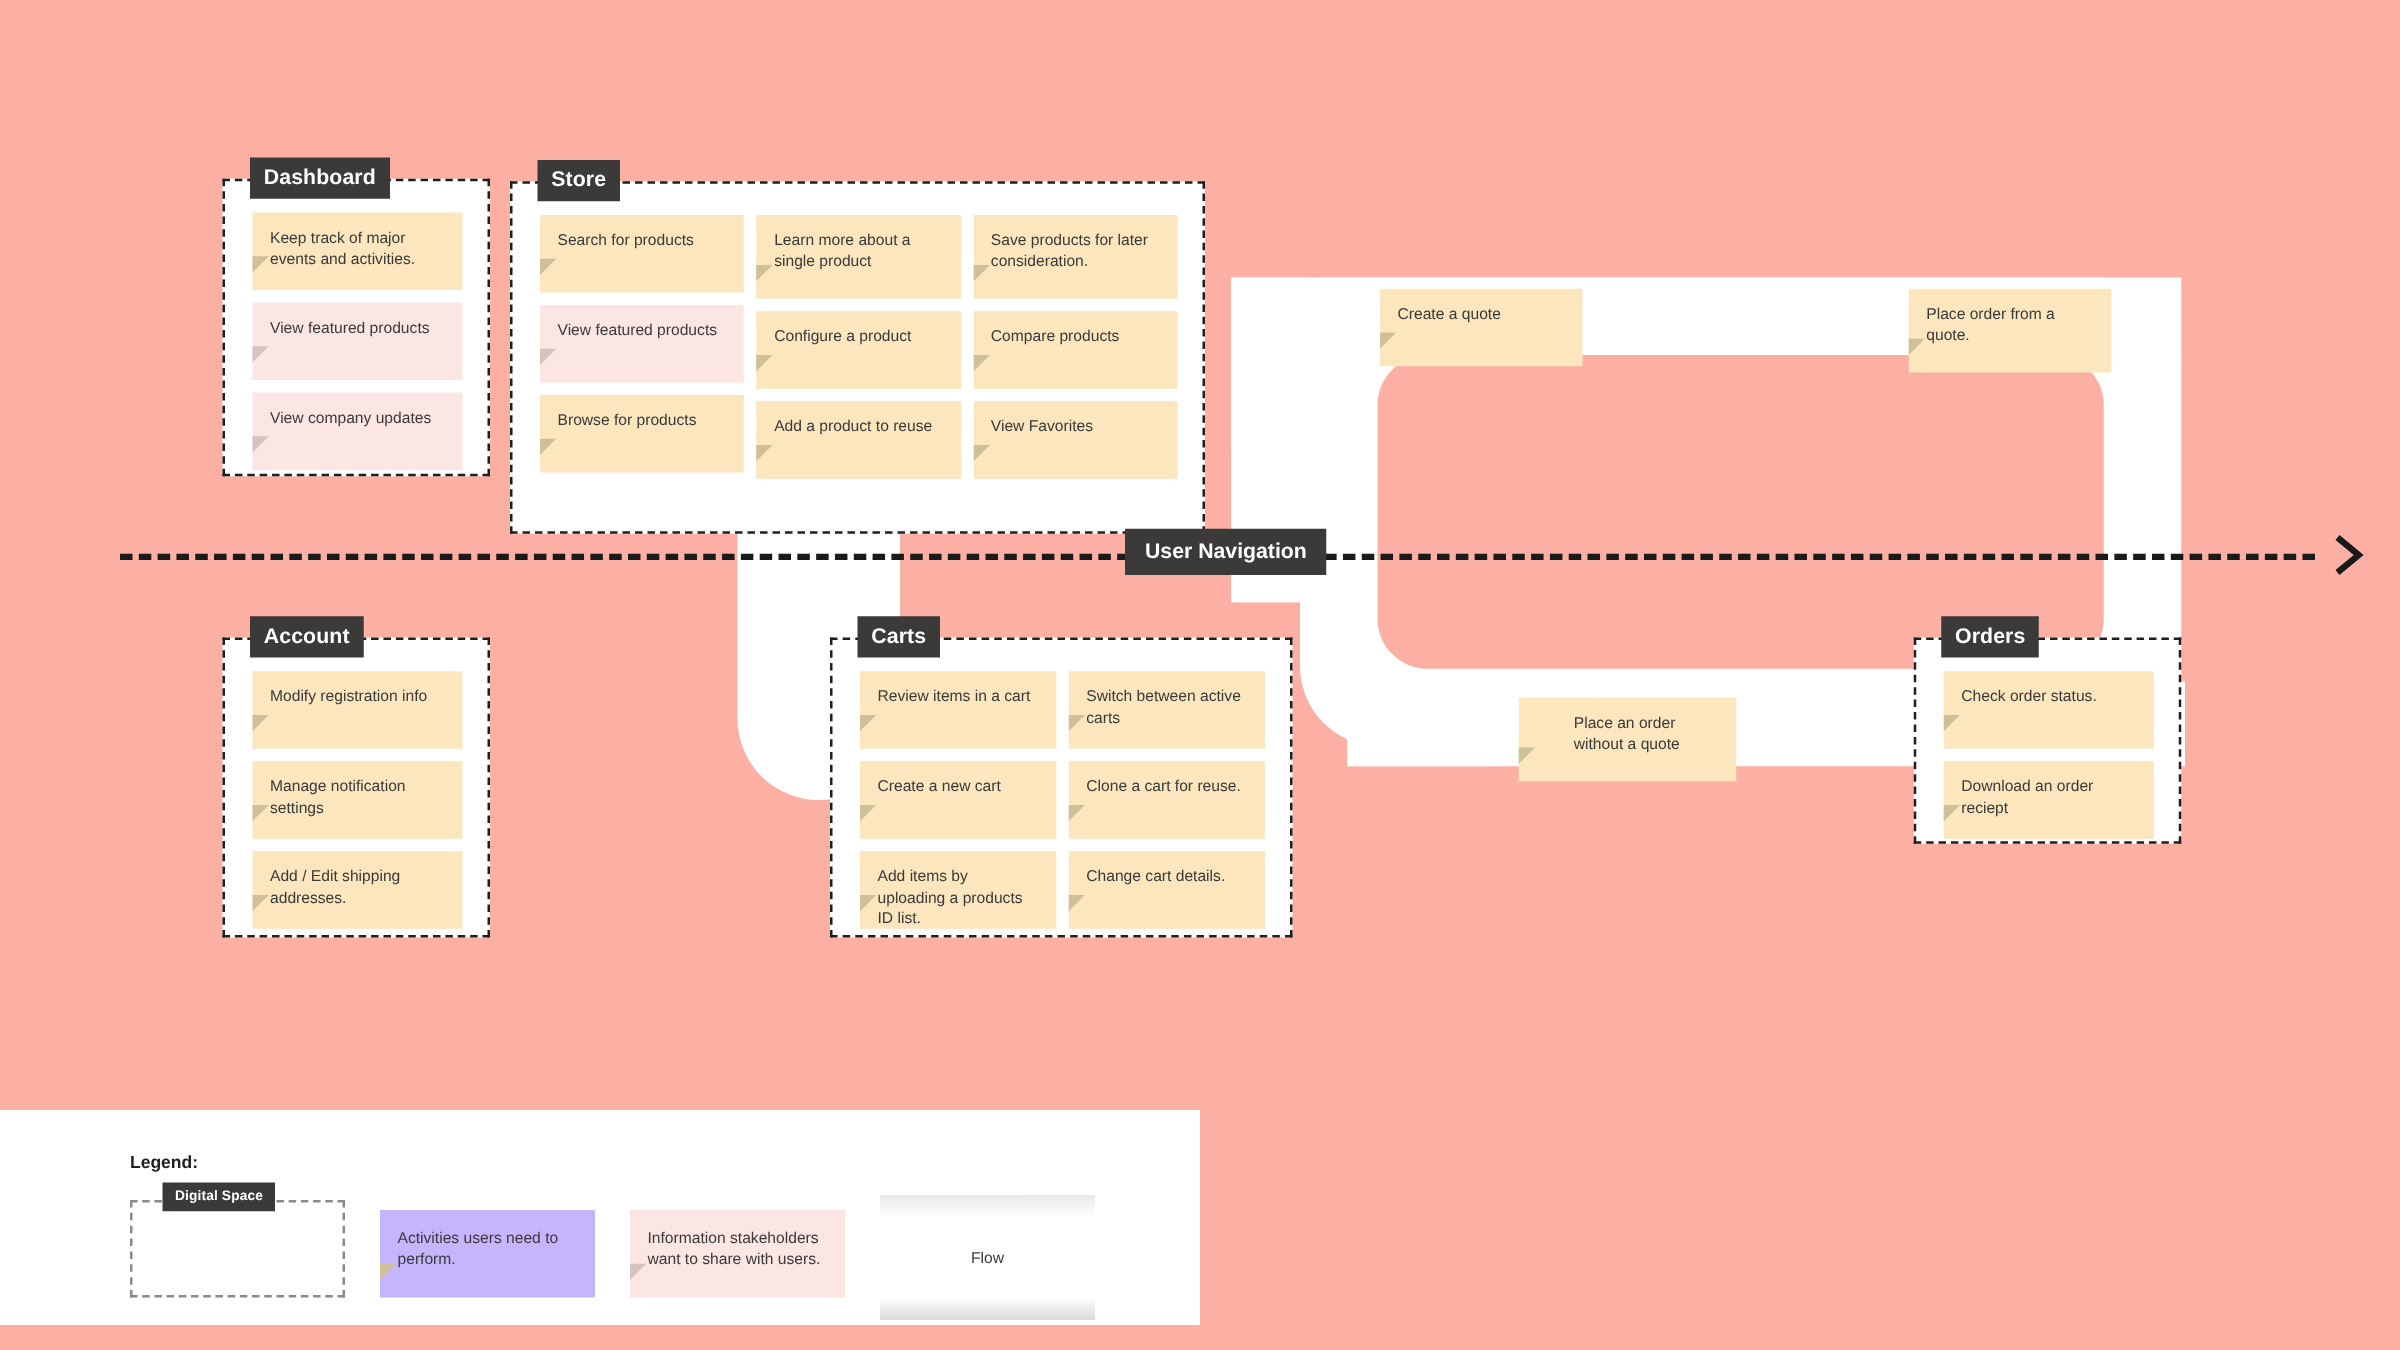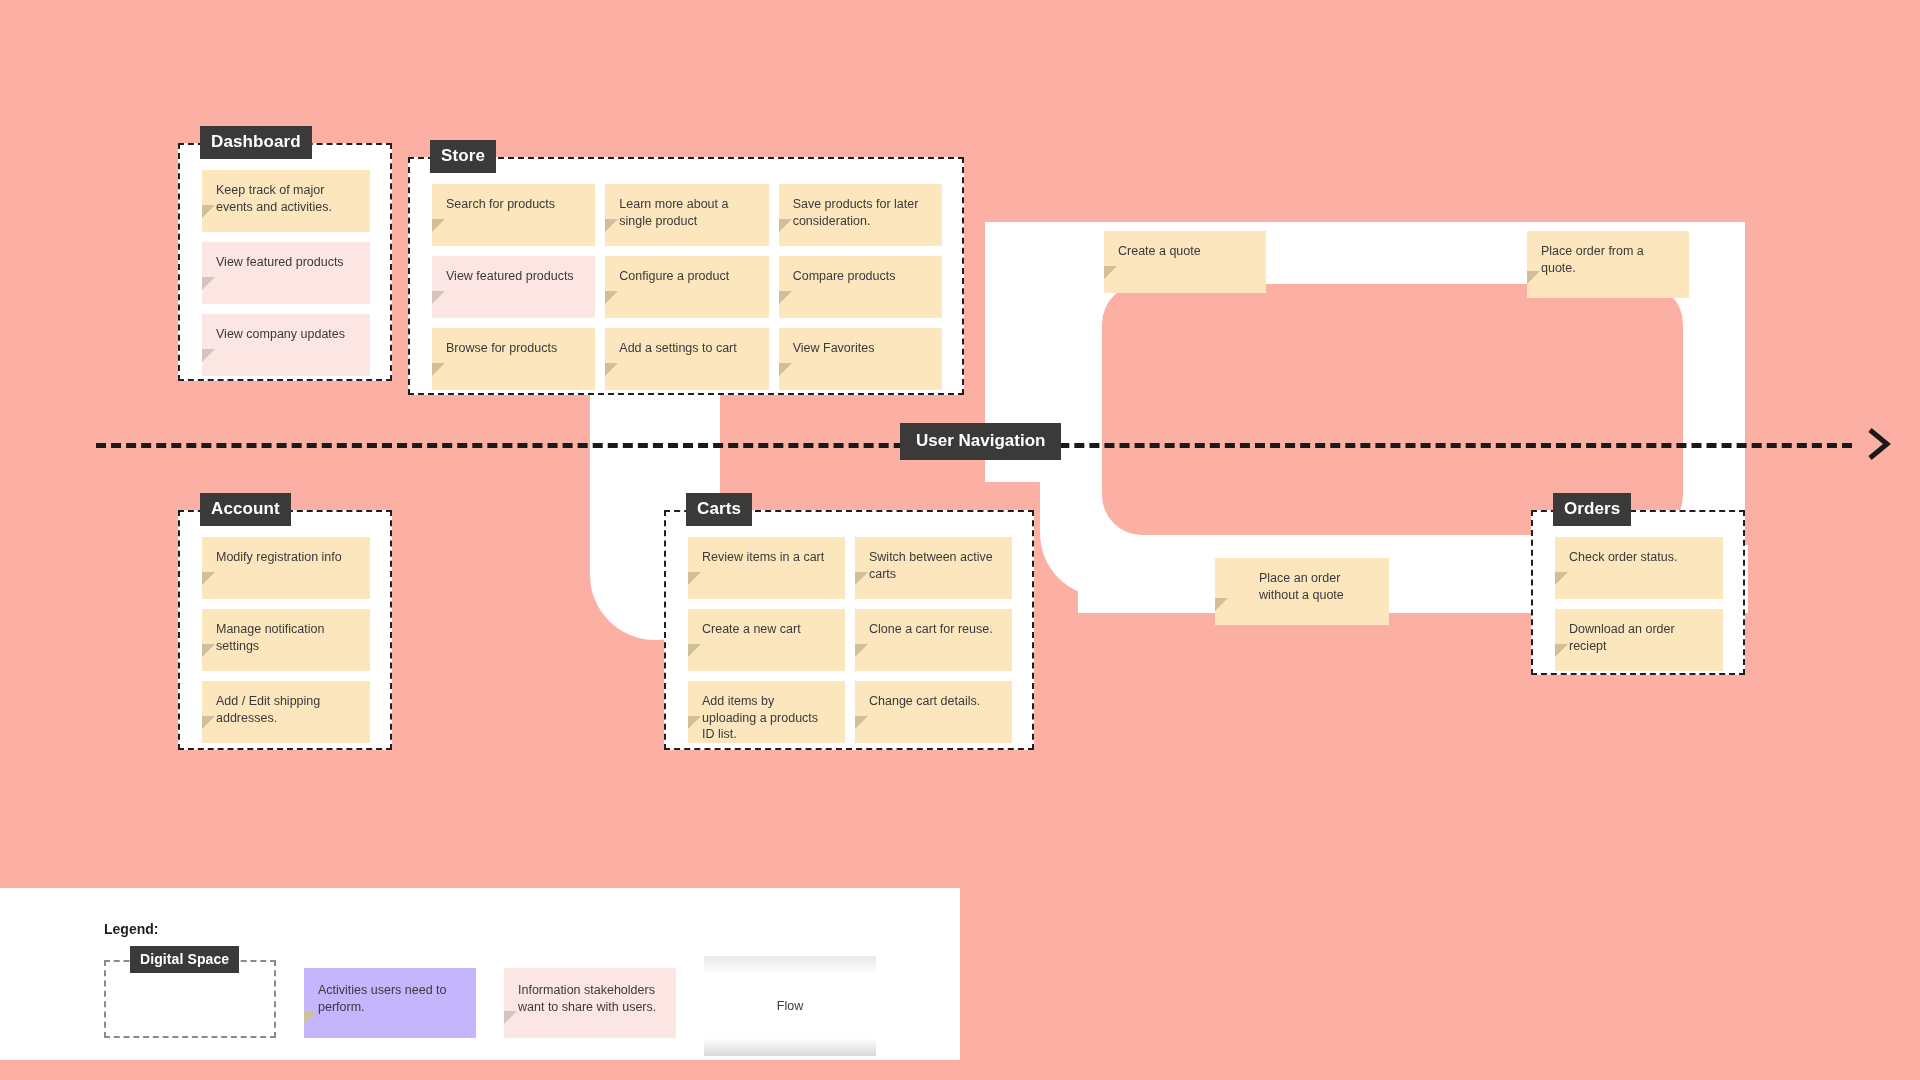--- a/index.html
+++ b/index.html
@@ -115,21 +115,21 @@
     font-size: 14px; font-weight: 700; color: #1f1f1f;
   }
   .legend-items { position: absolute; left: 104px; top: 72px; display: flex; gap: 28px; align-items: flex-start; }
   .lg-space {
     position: relative;
     width: 172px; height: 78px;
     border: 2px dashed #8a8a8a;
   }
   .lg-space .group-label {
     top: -16px; left: 24px;
-    font-size: 14px; padding: 5px 10px 6px;
+    font-size: 11px; padding: 5px 10px 6px;
   }
   .lg-note {
     position: relative;
     width: 172px; min-height: 70px;
     background: #c4b5fd;
     padding: 14px 14px 22px;
     font-size: 12.5px; line-height: 1.35; color: #3a3a3a;
     align-self: flex-start;
     margin-top: 8px;
   }
@@ -201,38 +201,38 @@
         <div class="note">
           <span>Keep track of major events and activities.</span></div>
         <div class="note pink">
           <span>View featured products</span></div>
         <div class="note pink">
           <span>View company updates</span></div>
       </div>
     </div>
   </div>
 
-  <div class="group" style="left:408px; top:157px; width:556px; height:238px;">
+  <div class="group" style="left:408px; top:145px; width:556px; height:282px;">
     <div class="group-label">Store</div>
     <div class="notes-grid">
       <div class="col">
         <div class="note">
           <span>Search for products</span></div>
         <div class="note pink">
           <span>View featured products</span></div>
         <div class="note">
           <span>Browse for products</span></div>
       </div>
       <div class="col">
         <div class="note">
           <span>Learn more about a single product</span></div>
         <div class="note">
           <span>Configure a product</span></div>
         <div class="note">
-          <span>Add a settings to cart</span></div>
+          <span>Add a product to reuse</span></div>
       </div>
       <div class="col">
         <div class="note">
           <span>Save products for later consideration.</span></div>
         <div class="note">
           <span>Compare products</span></div>
         <div class="note">
           <span>View Favorites</span></div>
       </div>
     </div>

